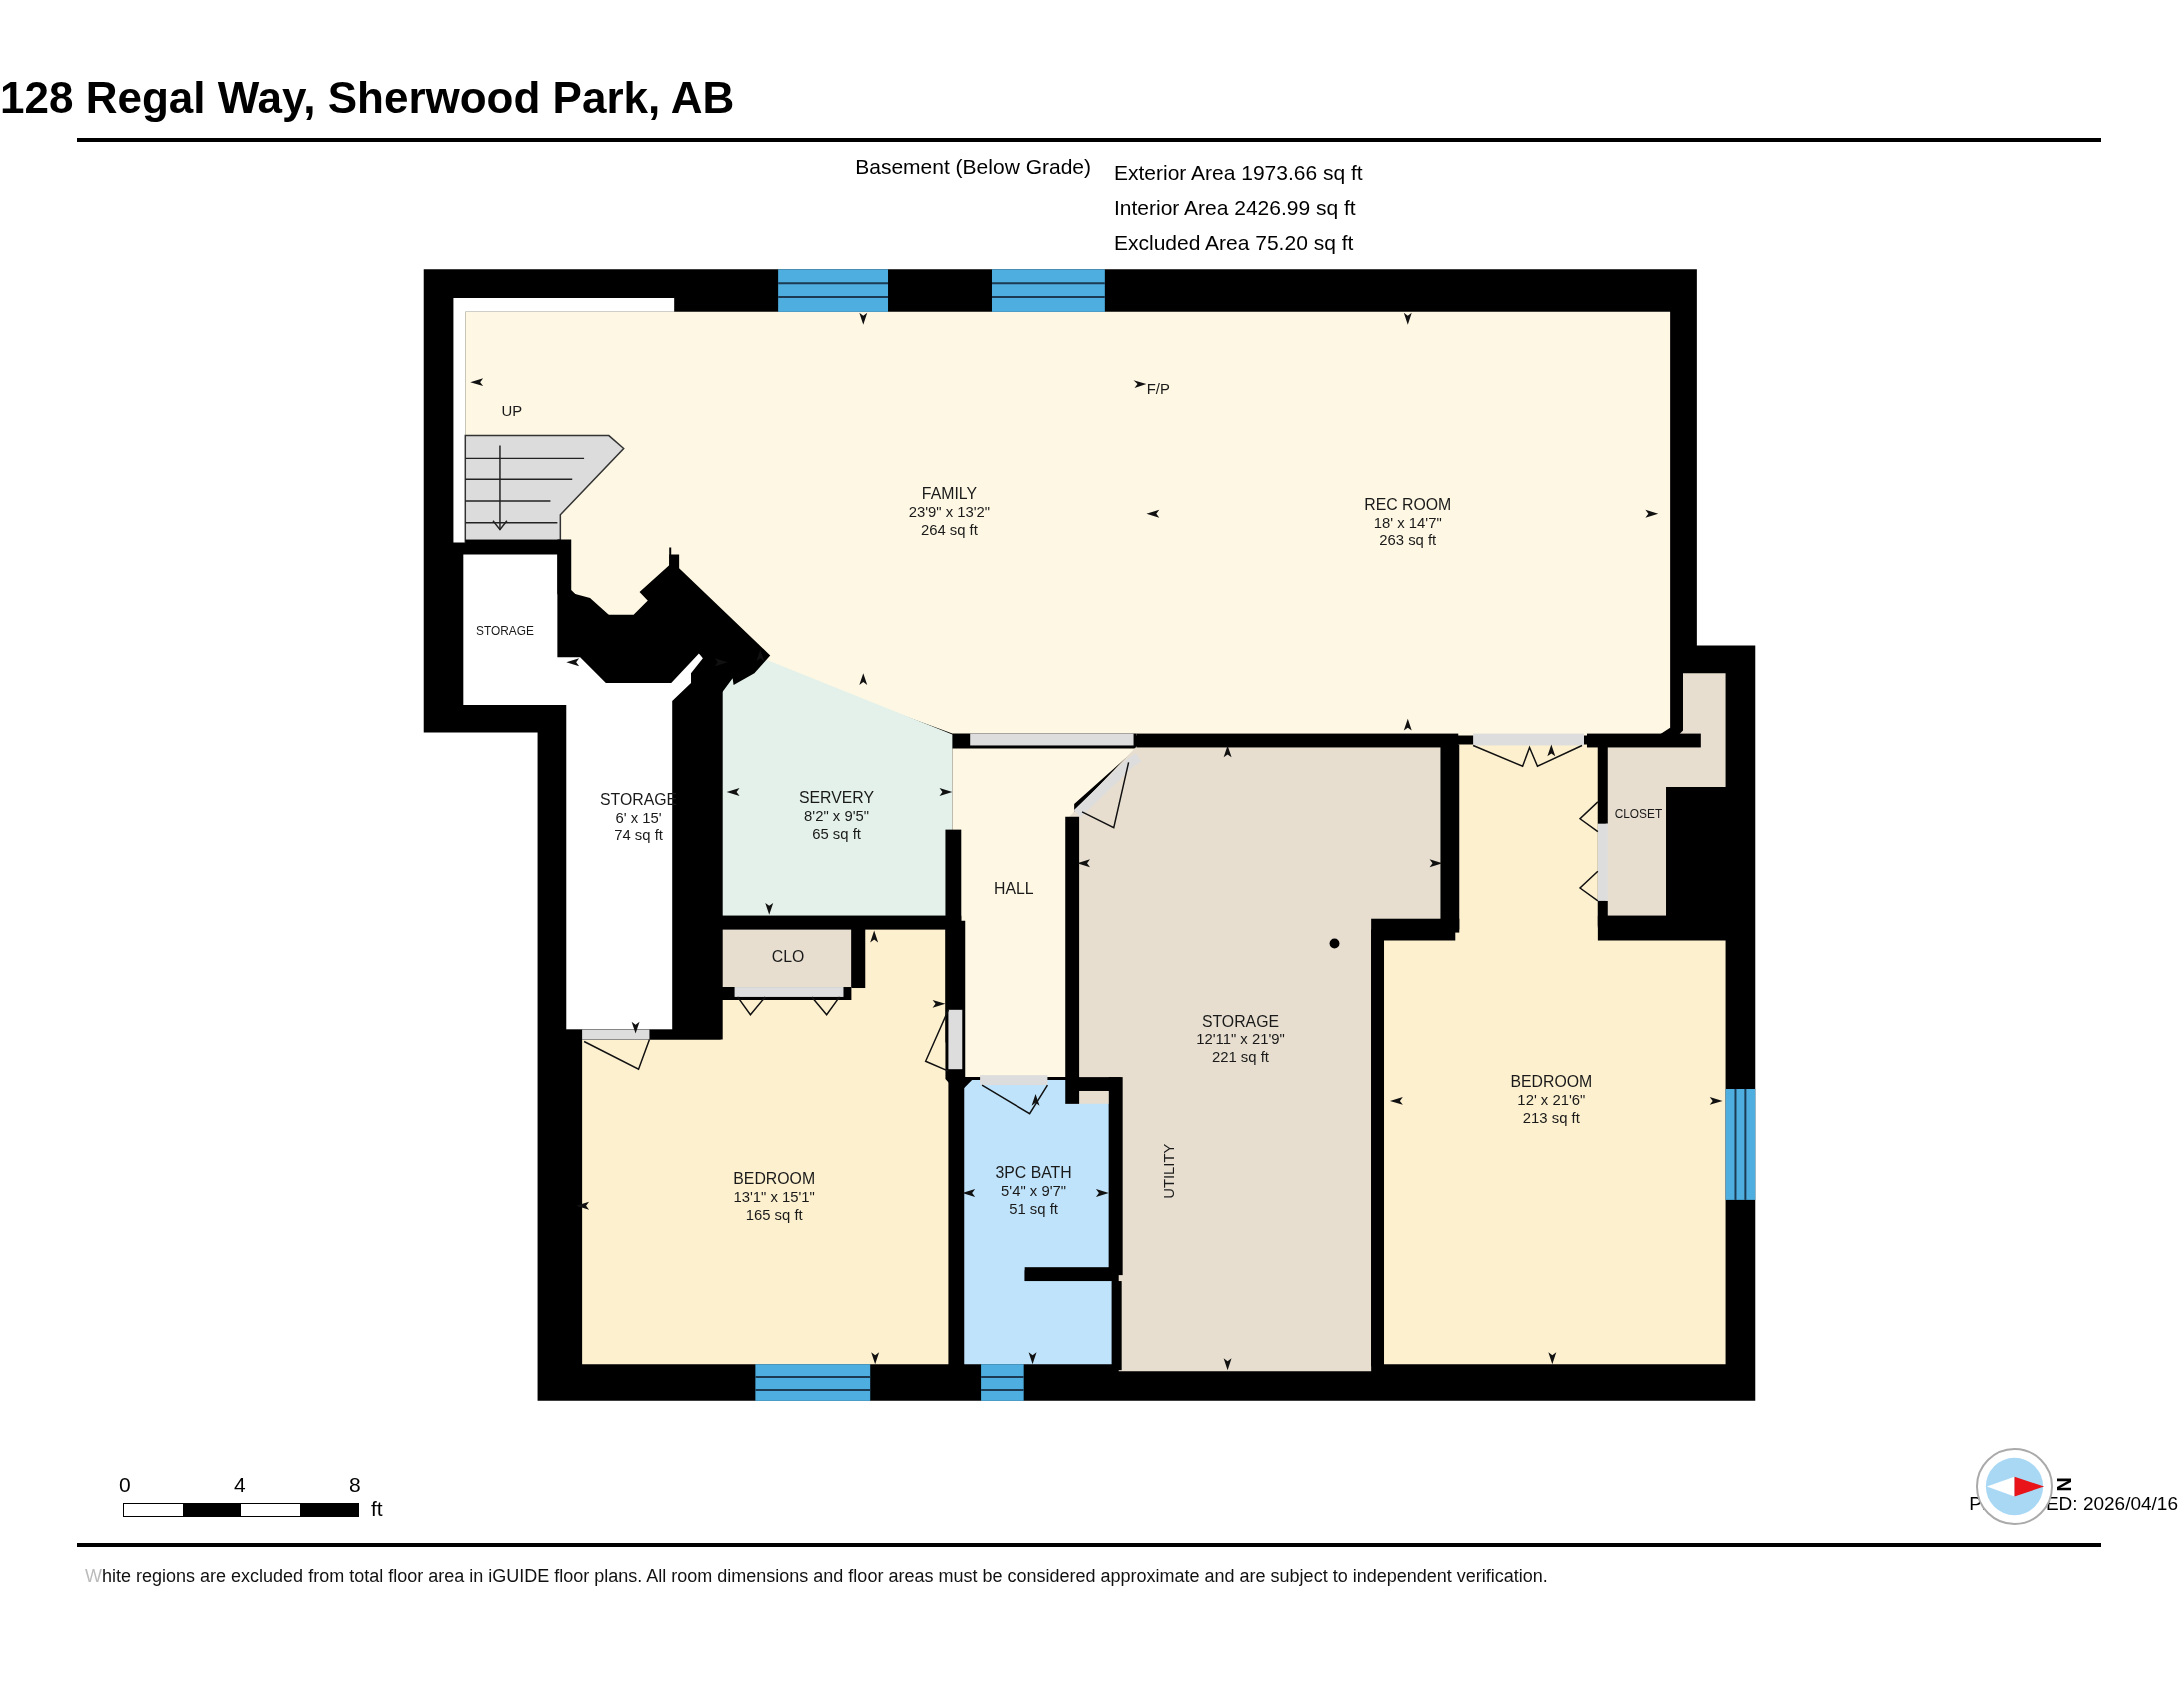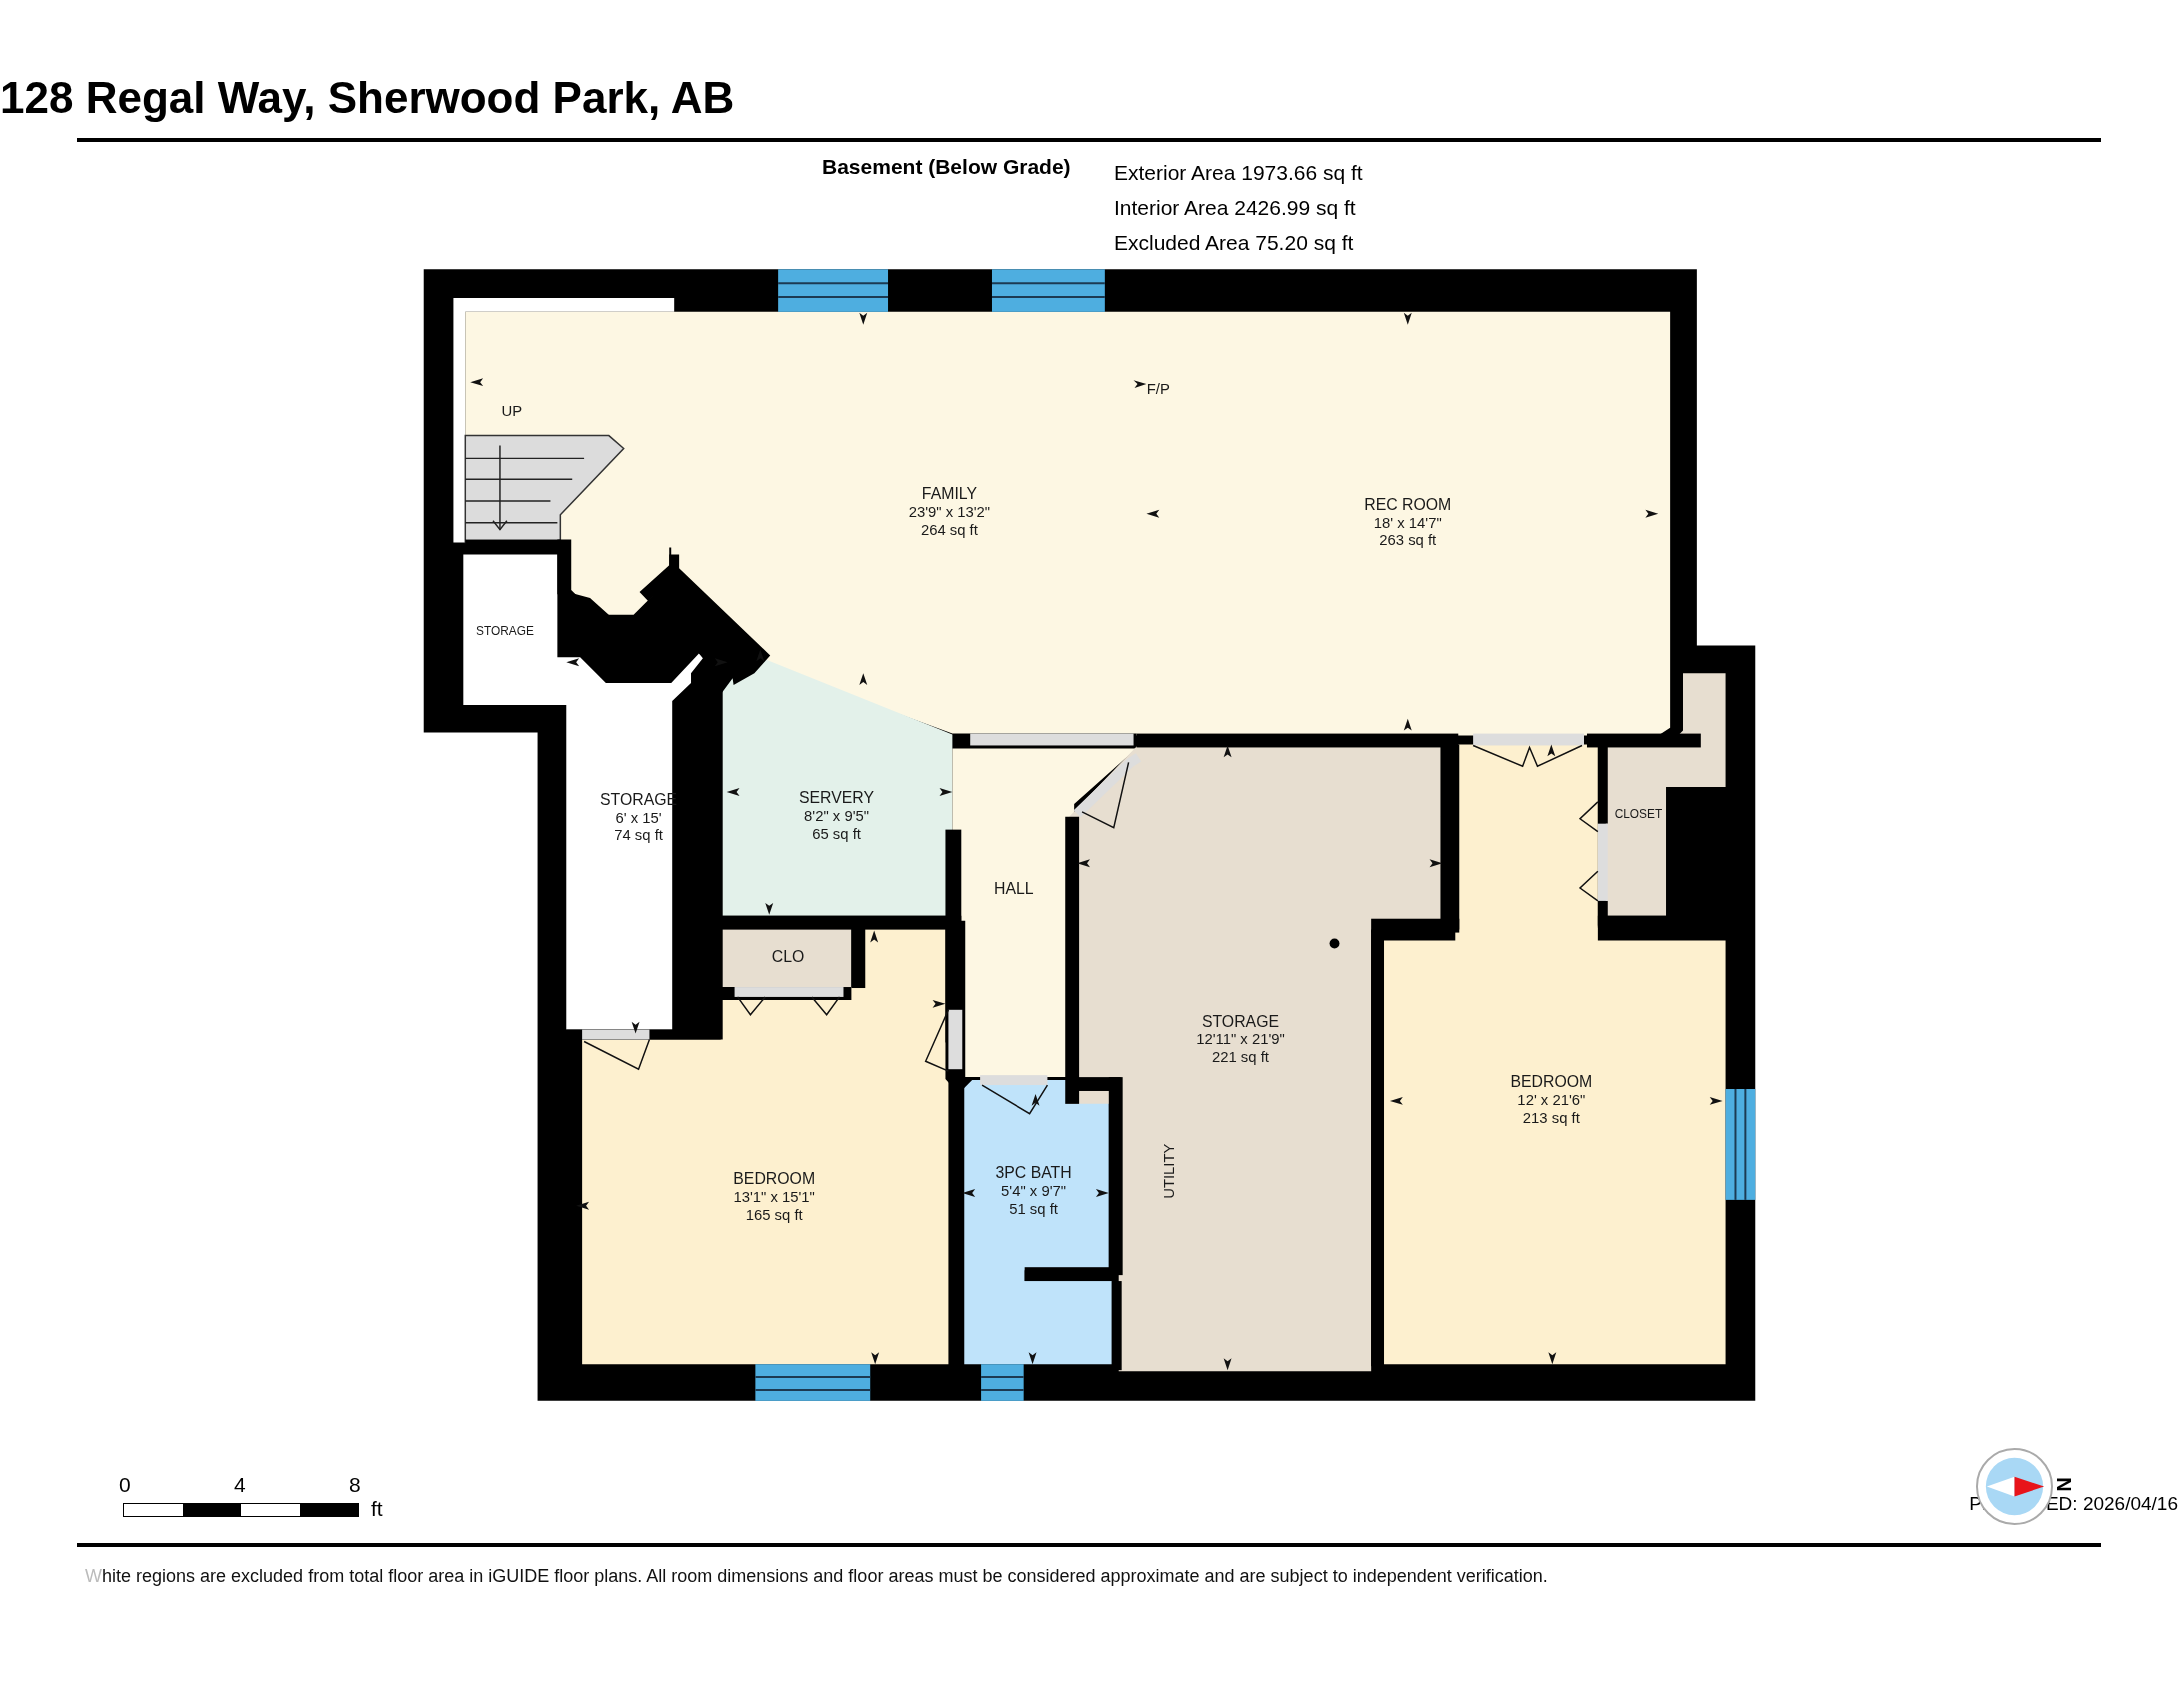--- a/index.html
+++ b/index.html
@@ -1,21 +1,21 @@
 <!DOCTYPE html>
 <html><head>
 <meta charset="utf-8">
 <style>
   html, body { margin:0; padding:0; background:#ffffff; }
   body { width:2178px; height:1683px; position:relative; overflow:hidden; font-family:"Liberation Sans", sans-serif; color:#000; }
   .title { position:absolute; left:0; width:2178px; top:73px; text-align:left; font-size:44px; font-weight:bold; letter-spacing:0px; }
   .rule { position:absolute; left:77px; width:2024px; height:4px; background:#000; }
   .rule.top { top:138px; }
   .rule.bottom { top:1543px; }
-  .floor-label { position:absolute; left:822px; top:155px; font-size:21px; font-weight:bold; text-align:left; width:269px; }
+  .floor-label { position:absolute; left:822px; top:155px; font-size:21px; font-weight:normal; text-align:right; width:269px; }
   .area-lines { position:absolute; left:1114px; top:155px; font-size:21px; line-height:35px; }
   .plan { position:absolute; left:0; top:0; width:2178px; height:1683px; }
   .room-text { font-family:"Liberation Sans", sans-serif; fill:#1a1a1a; text-anchor:middle; }
   .scalebar { position:absolute; left:123px; top:1473px; width:267px; height:59px; }
   .scale-num { position:absolute; top:0; font-size:21px; }
   .scale-bar { position:absolute; top:30px; left:0; height:12px; width:234px; border:1px solid #000; display:flex; }
   .scale-seg { flex:1; height:12px; }
   .scale-unit { position:absolute; left:248px; top:24px; font-size:21px; }
   .prepared { position:absolute; left:0; width:2178px; top:1493px; text-align:right; font-size:19px; }
   .compass { position:absolute; left:1975px; top:1447px; width:79px; height:79px; }

